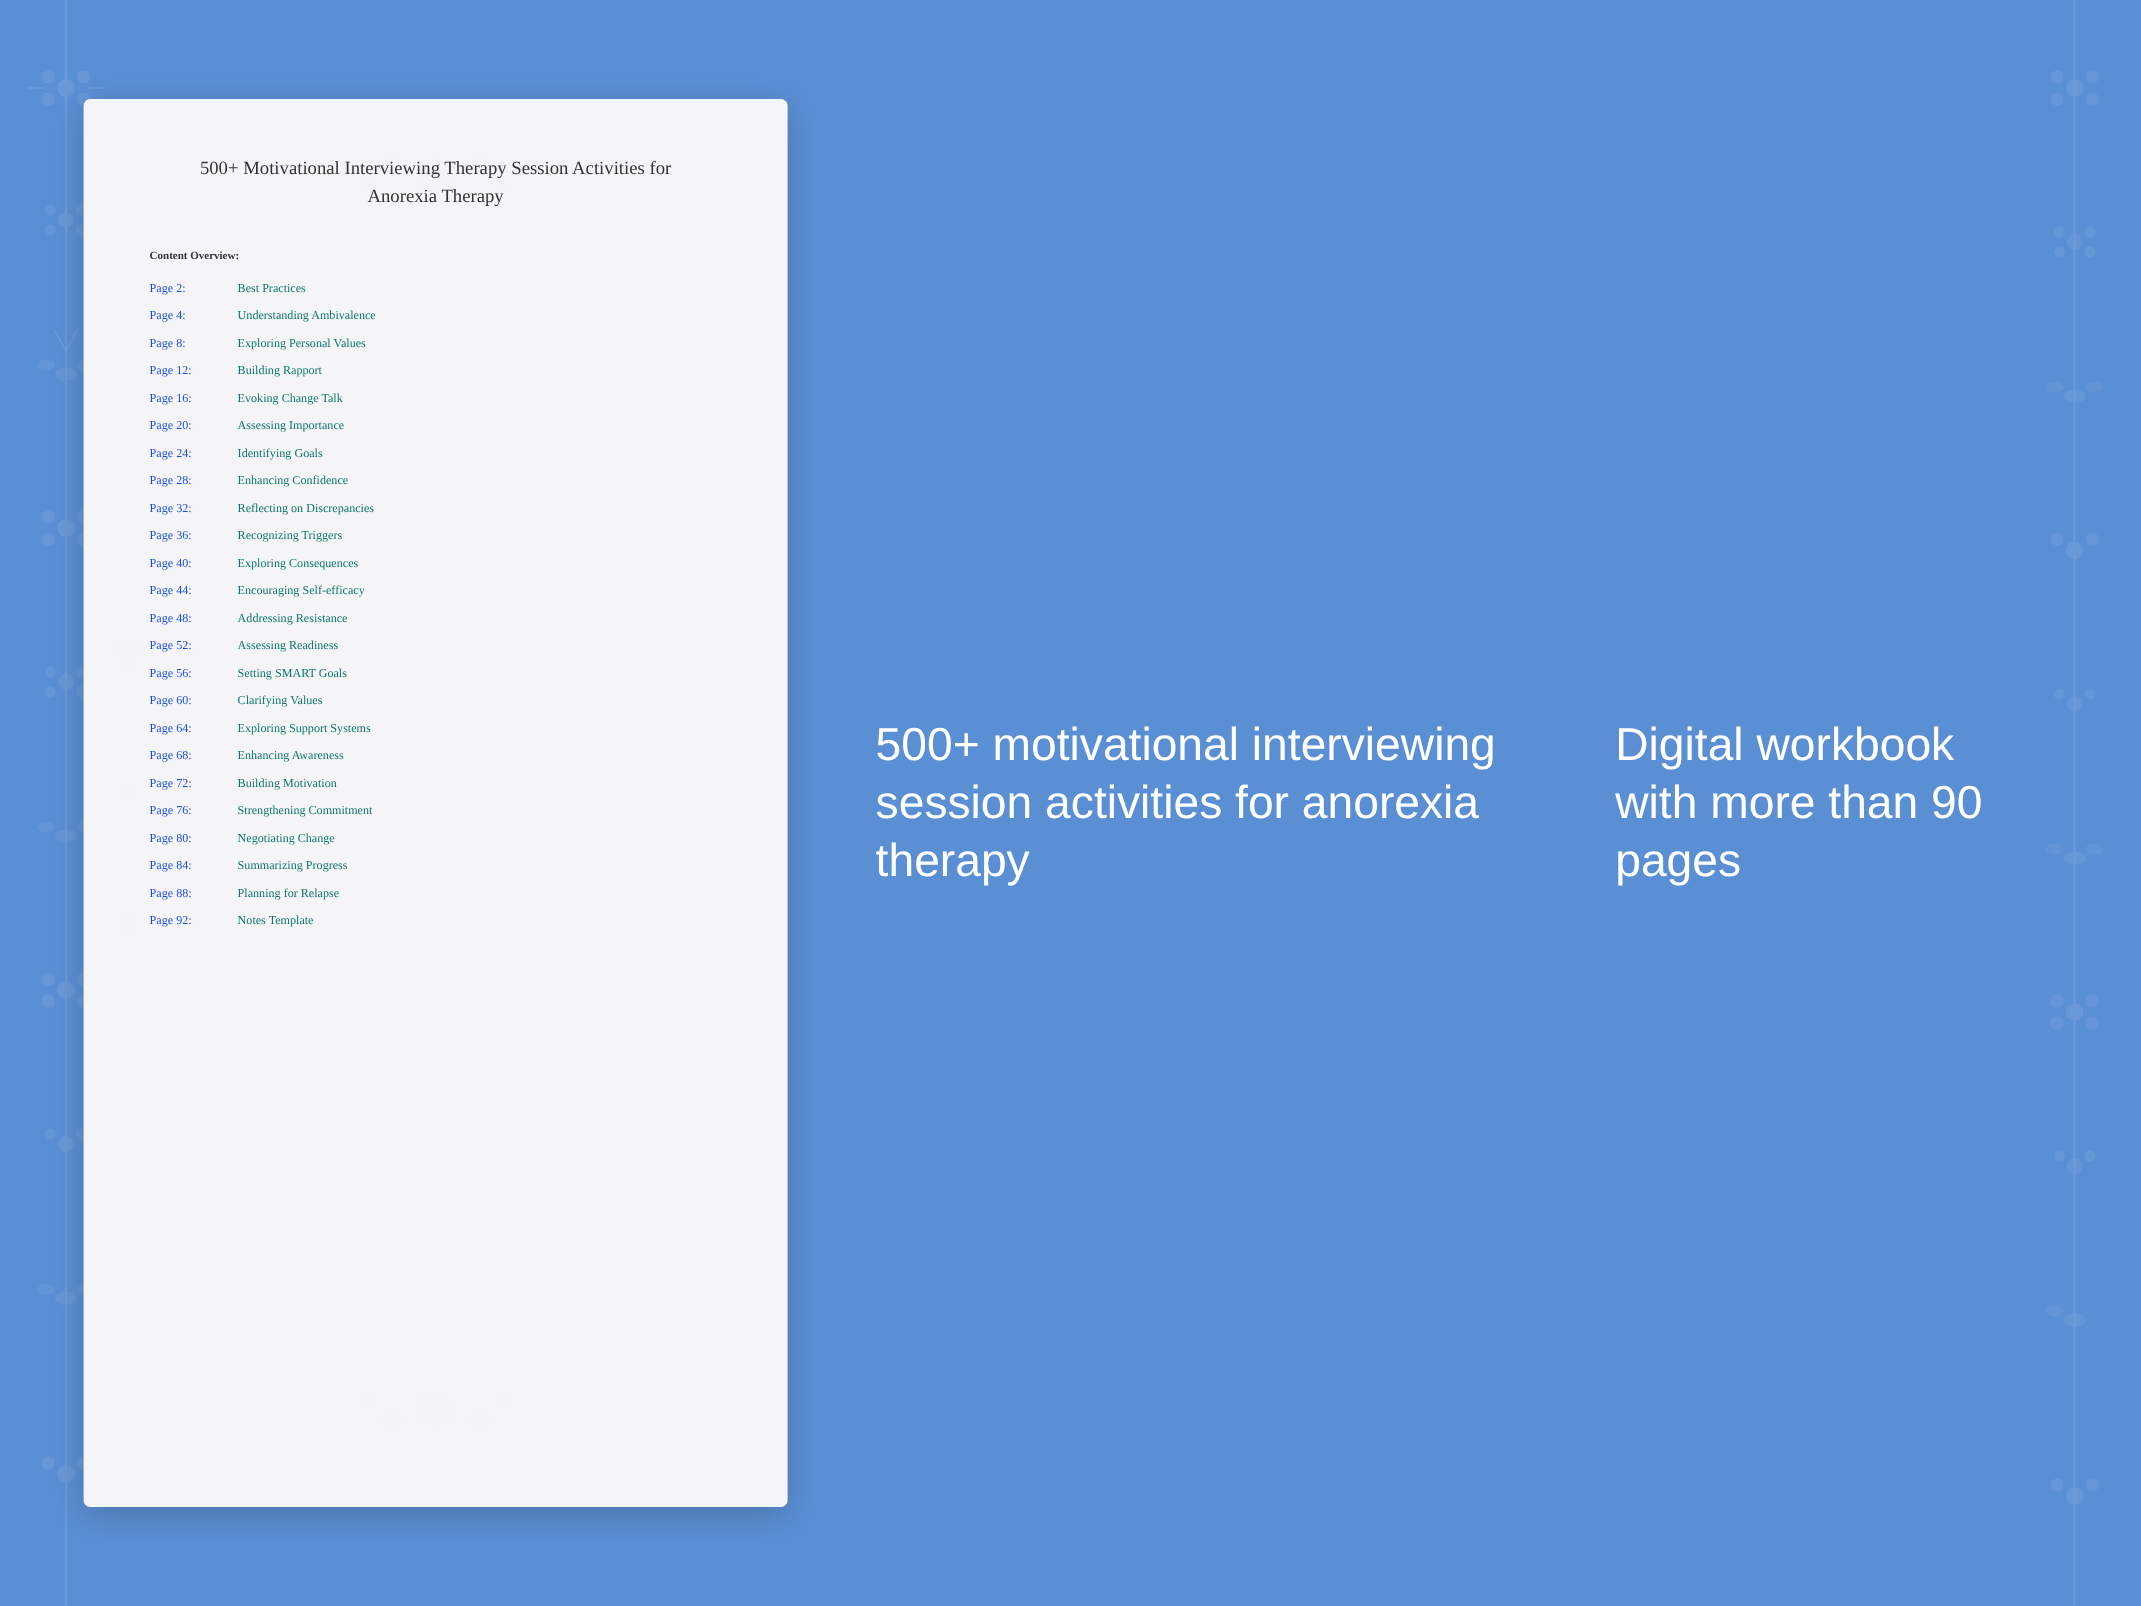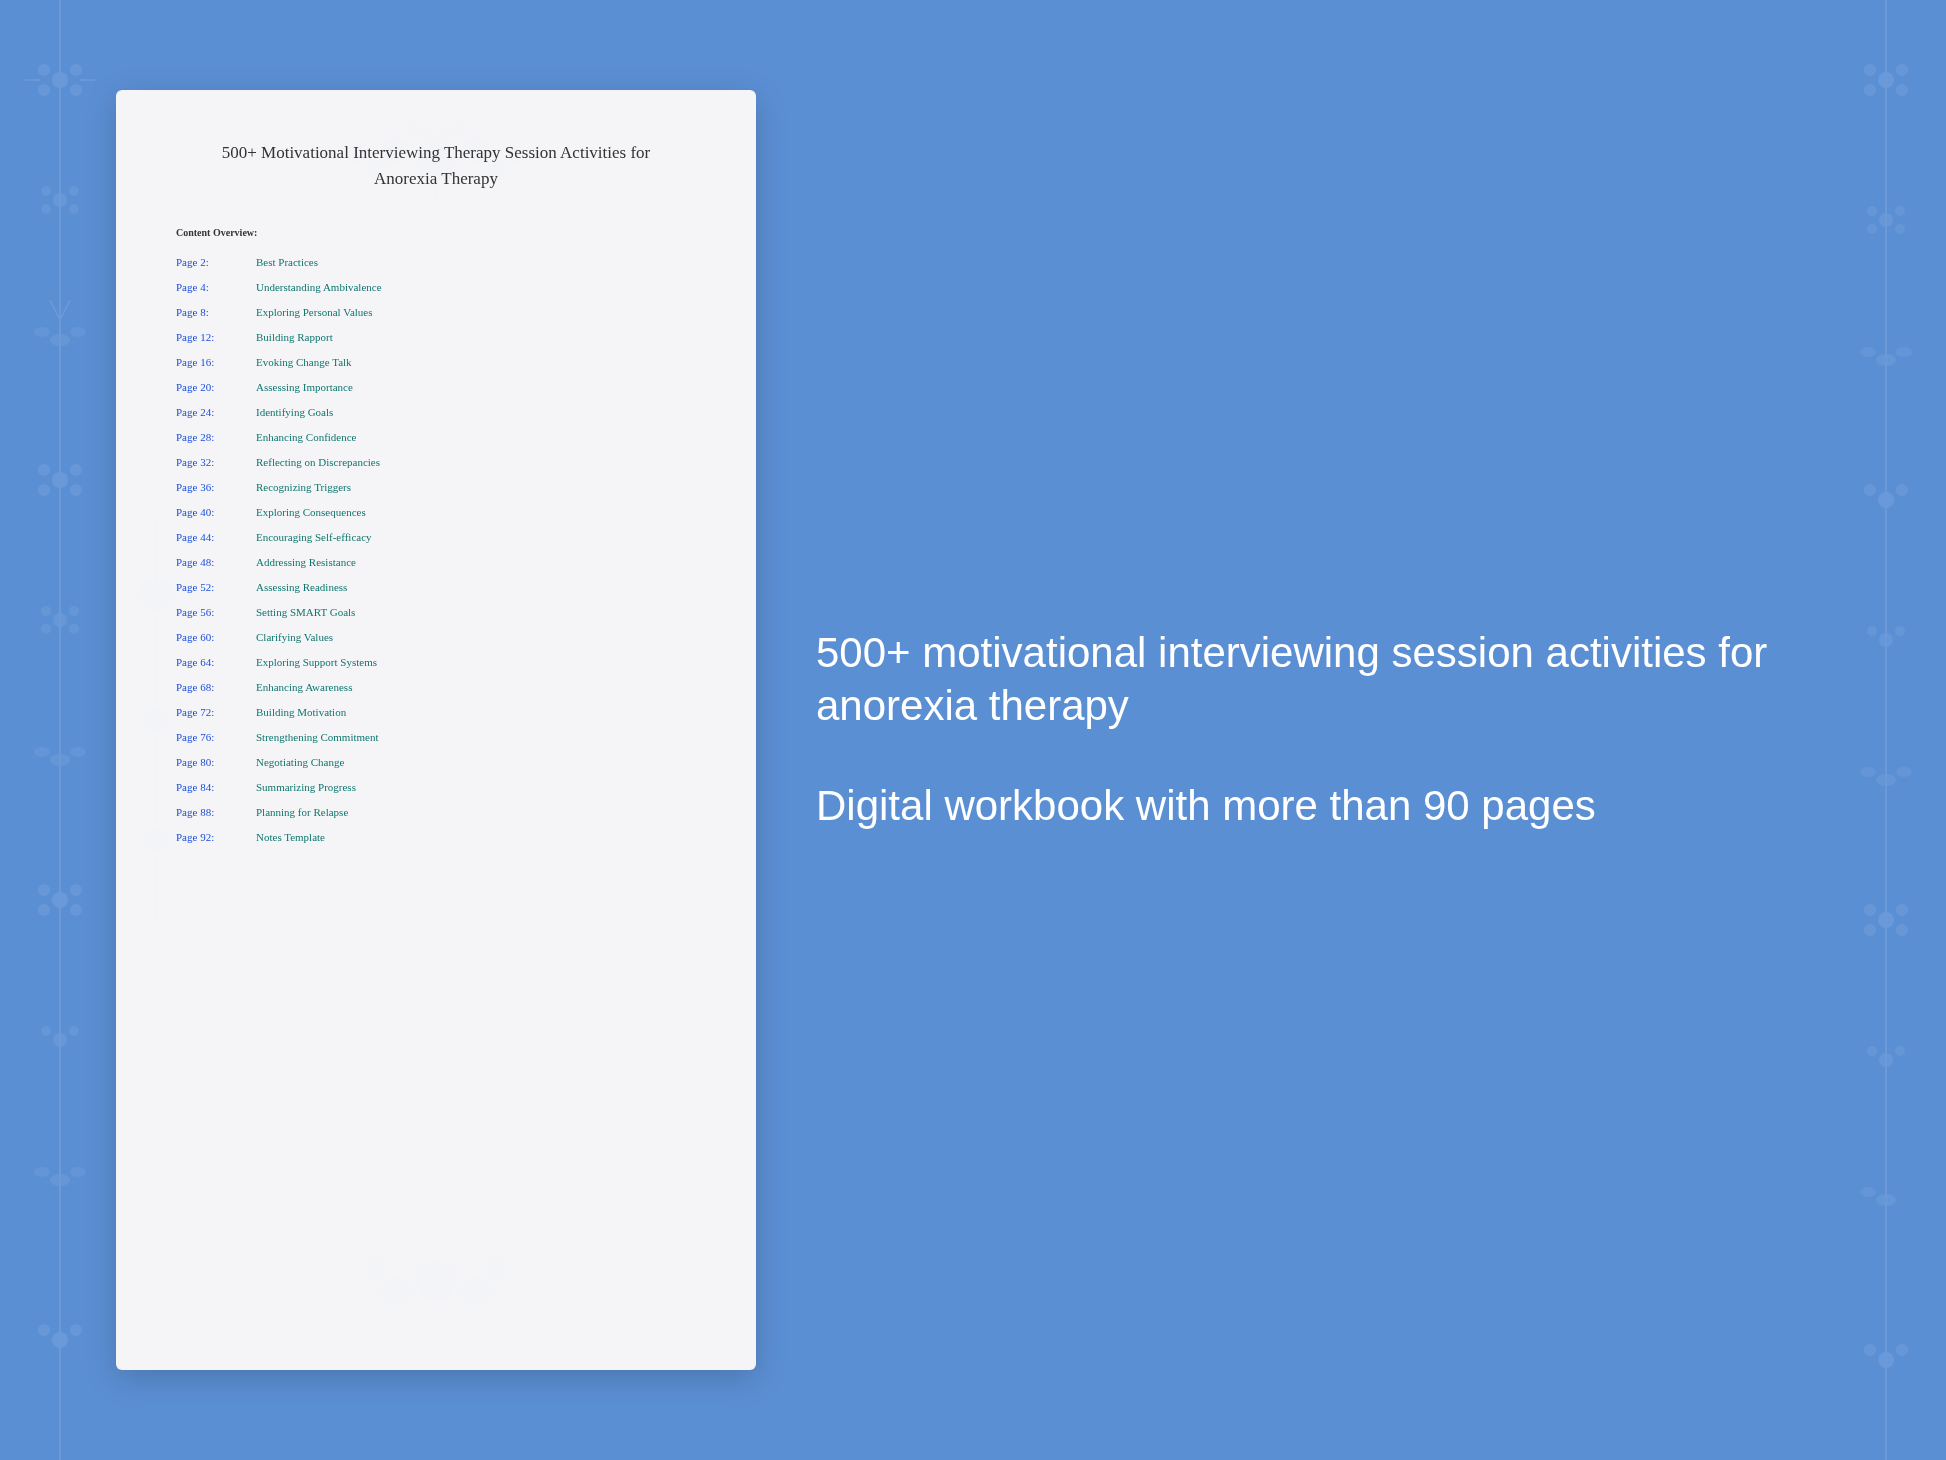--- a/index.html
+++ b/index.html
@@ -28,22 +28,22 @@
       justify-content: center;
       opacity: 0.35;
     }
     .floral-left { left: 0; }
     .floral-right { right: 0; }
 
     .main-content {
       display: flex;
       align-items: center;
       justify-content: flex-end;
-      gap: 40px;
-      padding: 60px 116px;
+      gap: 60px;
+      padding: 60px 76px;
       width: 100%;
       height: 100%;
     }
 
     
     .document-panel {
       background: #f5f5f8;
       border-radius: 6px;
       width: 640px;
       min-height: 1280px;
@@ -122,21 +122,21 @@
 
     .toc-title {
       color: #0f766e;
       font-size: 11px;
     }
 
     
     .info-panel {
       flex: 1;
       display: flex;
-      flex-direction: column;
+      flex-direction: row;
       gap: 48px;
       padding: 40px 20px;
     }
 
     .info-item {
       font-size: 42px;
       color: #ffffff;
       line-height: 1.25;
       font-weight: 400;
       font-family: 'Segoe UI', Arial, sans-serif;

